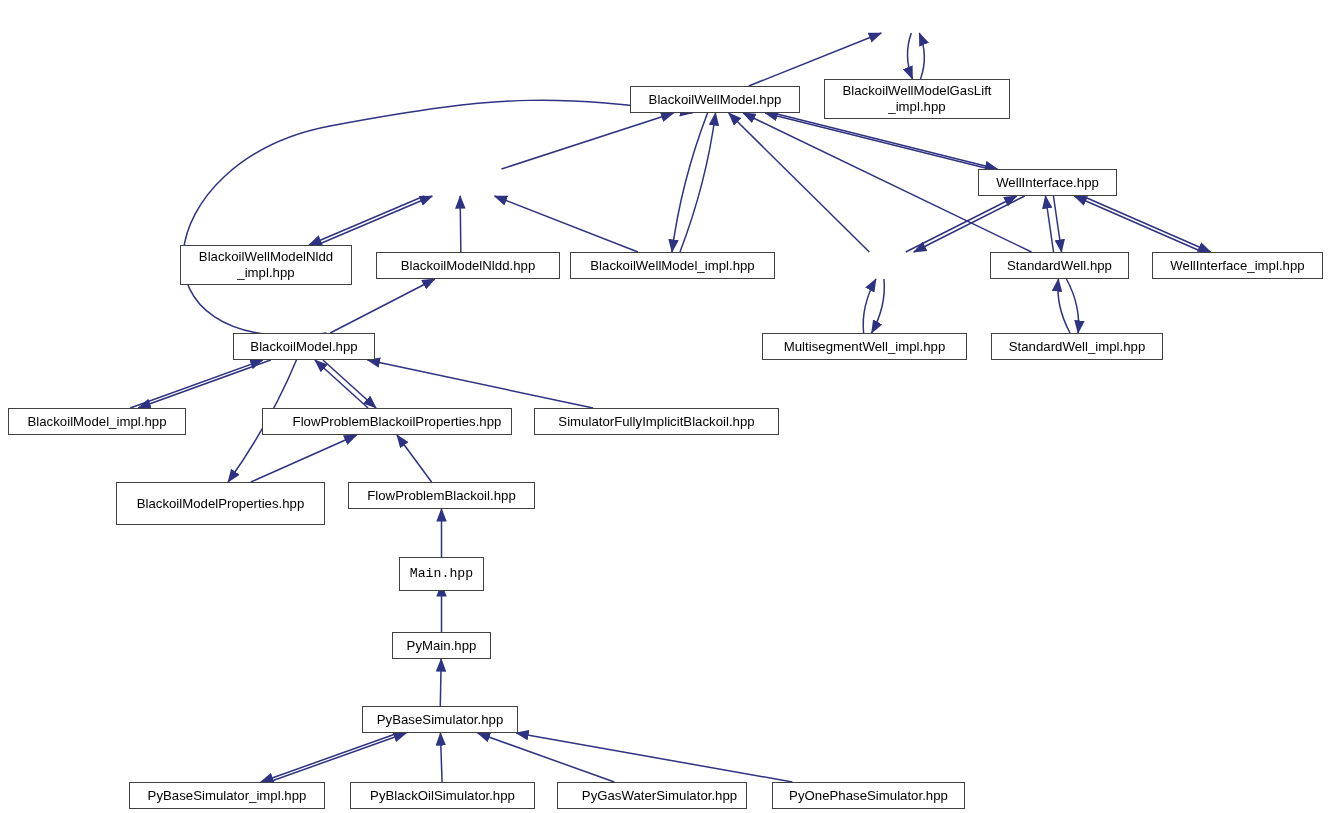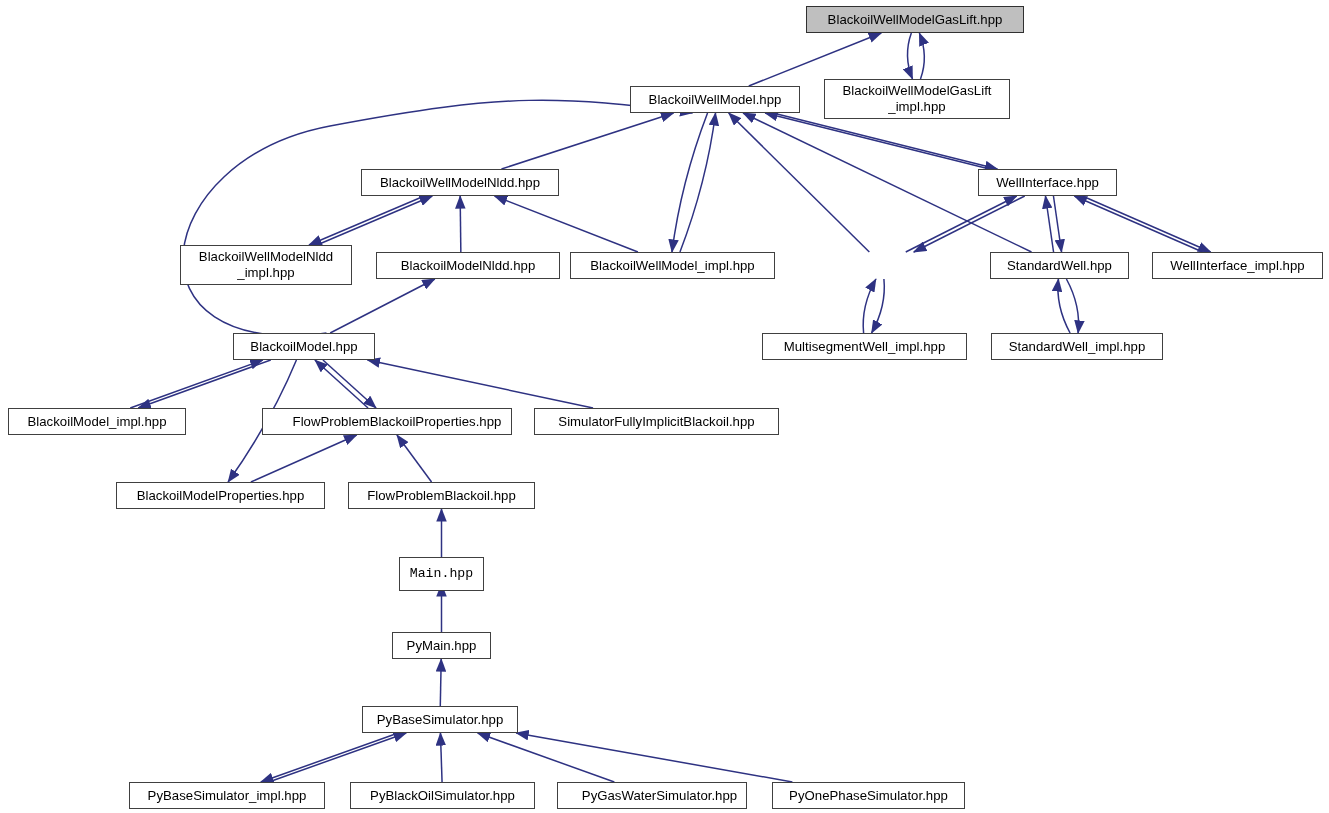--- a/index.html
+++ b/index.html
@@ -100,39 +100,37 @@
         <path d="M 441.5 632 L 441.5 584" fill="none" stroke="#2e3282" stroke-width="1.5" marker-end="url(#arrowhead)"></path>
         <path d="M 440.27364864864865 706 L 441.22635135135135 659" fill="none" stroke="#2e3282" stroke-width="1.5" marker-end="url(#arrowhead)"></path>
         <path d="M 268.8355263157895 782 L 406.1644736842105 733" fill="none" stroke="#2e3282" stroke-width="1.5" marker-end="url(#arrowhead)"></path>
         <path d="M 398.1644736842105 733 L 260.8355263157895 782" fill="none" stroke="#2e3282" stroke-width="1.5" marker-end="url(#arrowhead)"></path>
         <path d="M 442.05592105263156 782 L 440.44407894736844 733" fill="none" stroke="#2e3282" stroke-width="1.5" marker-end="url(#arrowhead)"></path>
         <path d="M 614.3421052631579 782 L 477.6578947368421 733" fill="none" stroke="#2e3282" stroke-width="1.5" marker-end="url(#arrowhead)"></path>
         <path d="M 792.3848684210526 782 L 516.1151315789474 733" fill="none" stroke="#2e3282" stroke-width="1.5" marker-end="url(#arrowhead)"></path>
       </g>
   </svg>
   <div id="node-layer">
-      <div class="node root" style="left: 806px; top: 6px; width: 218px; height: 27px;">BlackoilWellModelGasLift.hpp</div>
       <div class="node" style="left: 630px; top: 86px; width: 170px; height: 27px;">BlackoilWellModel.hpp</div>
       <div class="node" style="left: 824px; top: 79px; width: 186px; height: 40px;">BlackoilWellModelGasLift
 _impl.hpp</div>
-      <div class="node" style="left: 361px; top: 169px; width: 198px; height: 27px;">BlackoilWellModelNldd.hpp</div>
       <div class="node" style="left: 978px; top: 169px; width: 139px; height: 27px;">WellInterface.hpp</div>
       <div class="node" style="left: 180px; top: 245px; width: 172px; height: 40px;">BlackoilWellModelNldd
 _impl.hpp</div>
       <div class="node" style="left: 376px; top: 252px; width: 184px; height: 27px;">BlackoilModelNldd.hpp</div>
       <div class="node" style="left: 570px; top: 252px; width: 205px; height: 27px;">BlackoilWellModel_impl.hpp</div>
       <div class="node" style="left: 990px; top: 252px; width: 139px; height: 27px;">StandardWell.hpp</div>
       <div class="node" style="left: 1152px; top: 252px; width: 171px; height: 27px;">WellInterface_impl.hpp</div>
       <div class="node" style="left: 762px; top: 333px; width: 205px; height: 27px;">MultisegmentWell_impl.hpp</div>
       <div class="node" style="left: 991px; top: 333px; width: 172px; height: 27px;">StandardWell_impl.hpp</div>
       <div class="node" style="left: 233px; top: 333px; width: 142px; height: 27px;">BlackoilModel.hpp</div>
       <div class="node" style="left: 8px; top: 408px; width: 178px; height: 27px;">BlackoilModel_impl.hpp</div>
       <div class="node" style="left: 262px; top: 408px; width: 250px; height: 27px; padding-left: 20px;">FlowProblemBlackoilProperties.hpp</div>
       <div class="node" style="left: 534px; top: 408px; width: 245px; height: 27px;">SimulatorFullyImplicitBlackoil.hpp</div>
-      <div class="node" style="left: 116px; top: 482px; width: 209px; height: 27px;">BlackoilModelProperties.hpp</div>
+      <div class="node" style="left: 116px; top: 482px; width: 209px; height: 43px;">BlackoilModelProperties.hpp</div>
       <div class="node" style="left: 348px; top: 482px; width: 187px; height: 27px;">FlowProblemBlackoil.hpp</div>
       <div class="node" style="left: 399px; top: 557px; width: 85px; height: 34px; font-family: Liberation Mono, monospace;">Main.hpp</div>
       <div class="node" style="left: 392px; top: 632px; width: 99px; height: 27px;">PyMain.hpp</div>
       <div class="node" style="left: 362px; top: 706px; width: 156px; height: 27px;">PyBaseSimulator.hpp</div>
       <div class="node" style="left: 129px; top: 782px; width: 196px; height: 27px;">PyBaseSimulator_impl.hpp</div>
       <div class="node" style="left: 350px; top: 782px; width: 185px; height: 27px;">PyBlackOilSimulator.hpp</div>
       <div class="node" style="left: 557px; top: 782px; width: 190px; height: 27px; padding-left: 15px;">PyGasWaterSimulator.hpp</div>
       <div class="node" style="left: 772px; top: 782px; width: 193px; height: 27px;">PyOnePhaseSimulator.hpp</div>
     </div>
 </div>

